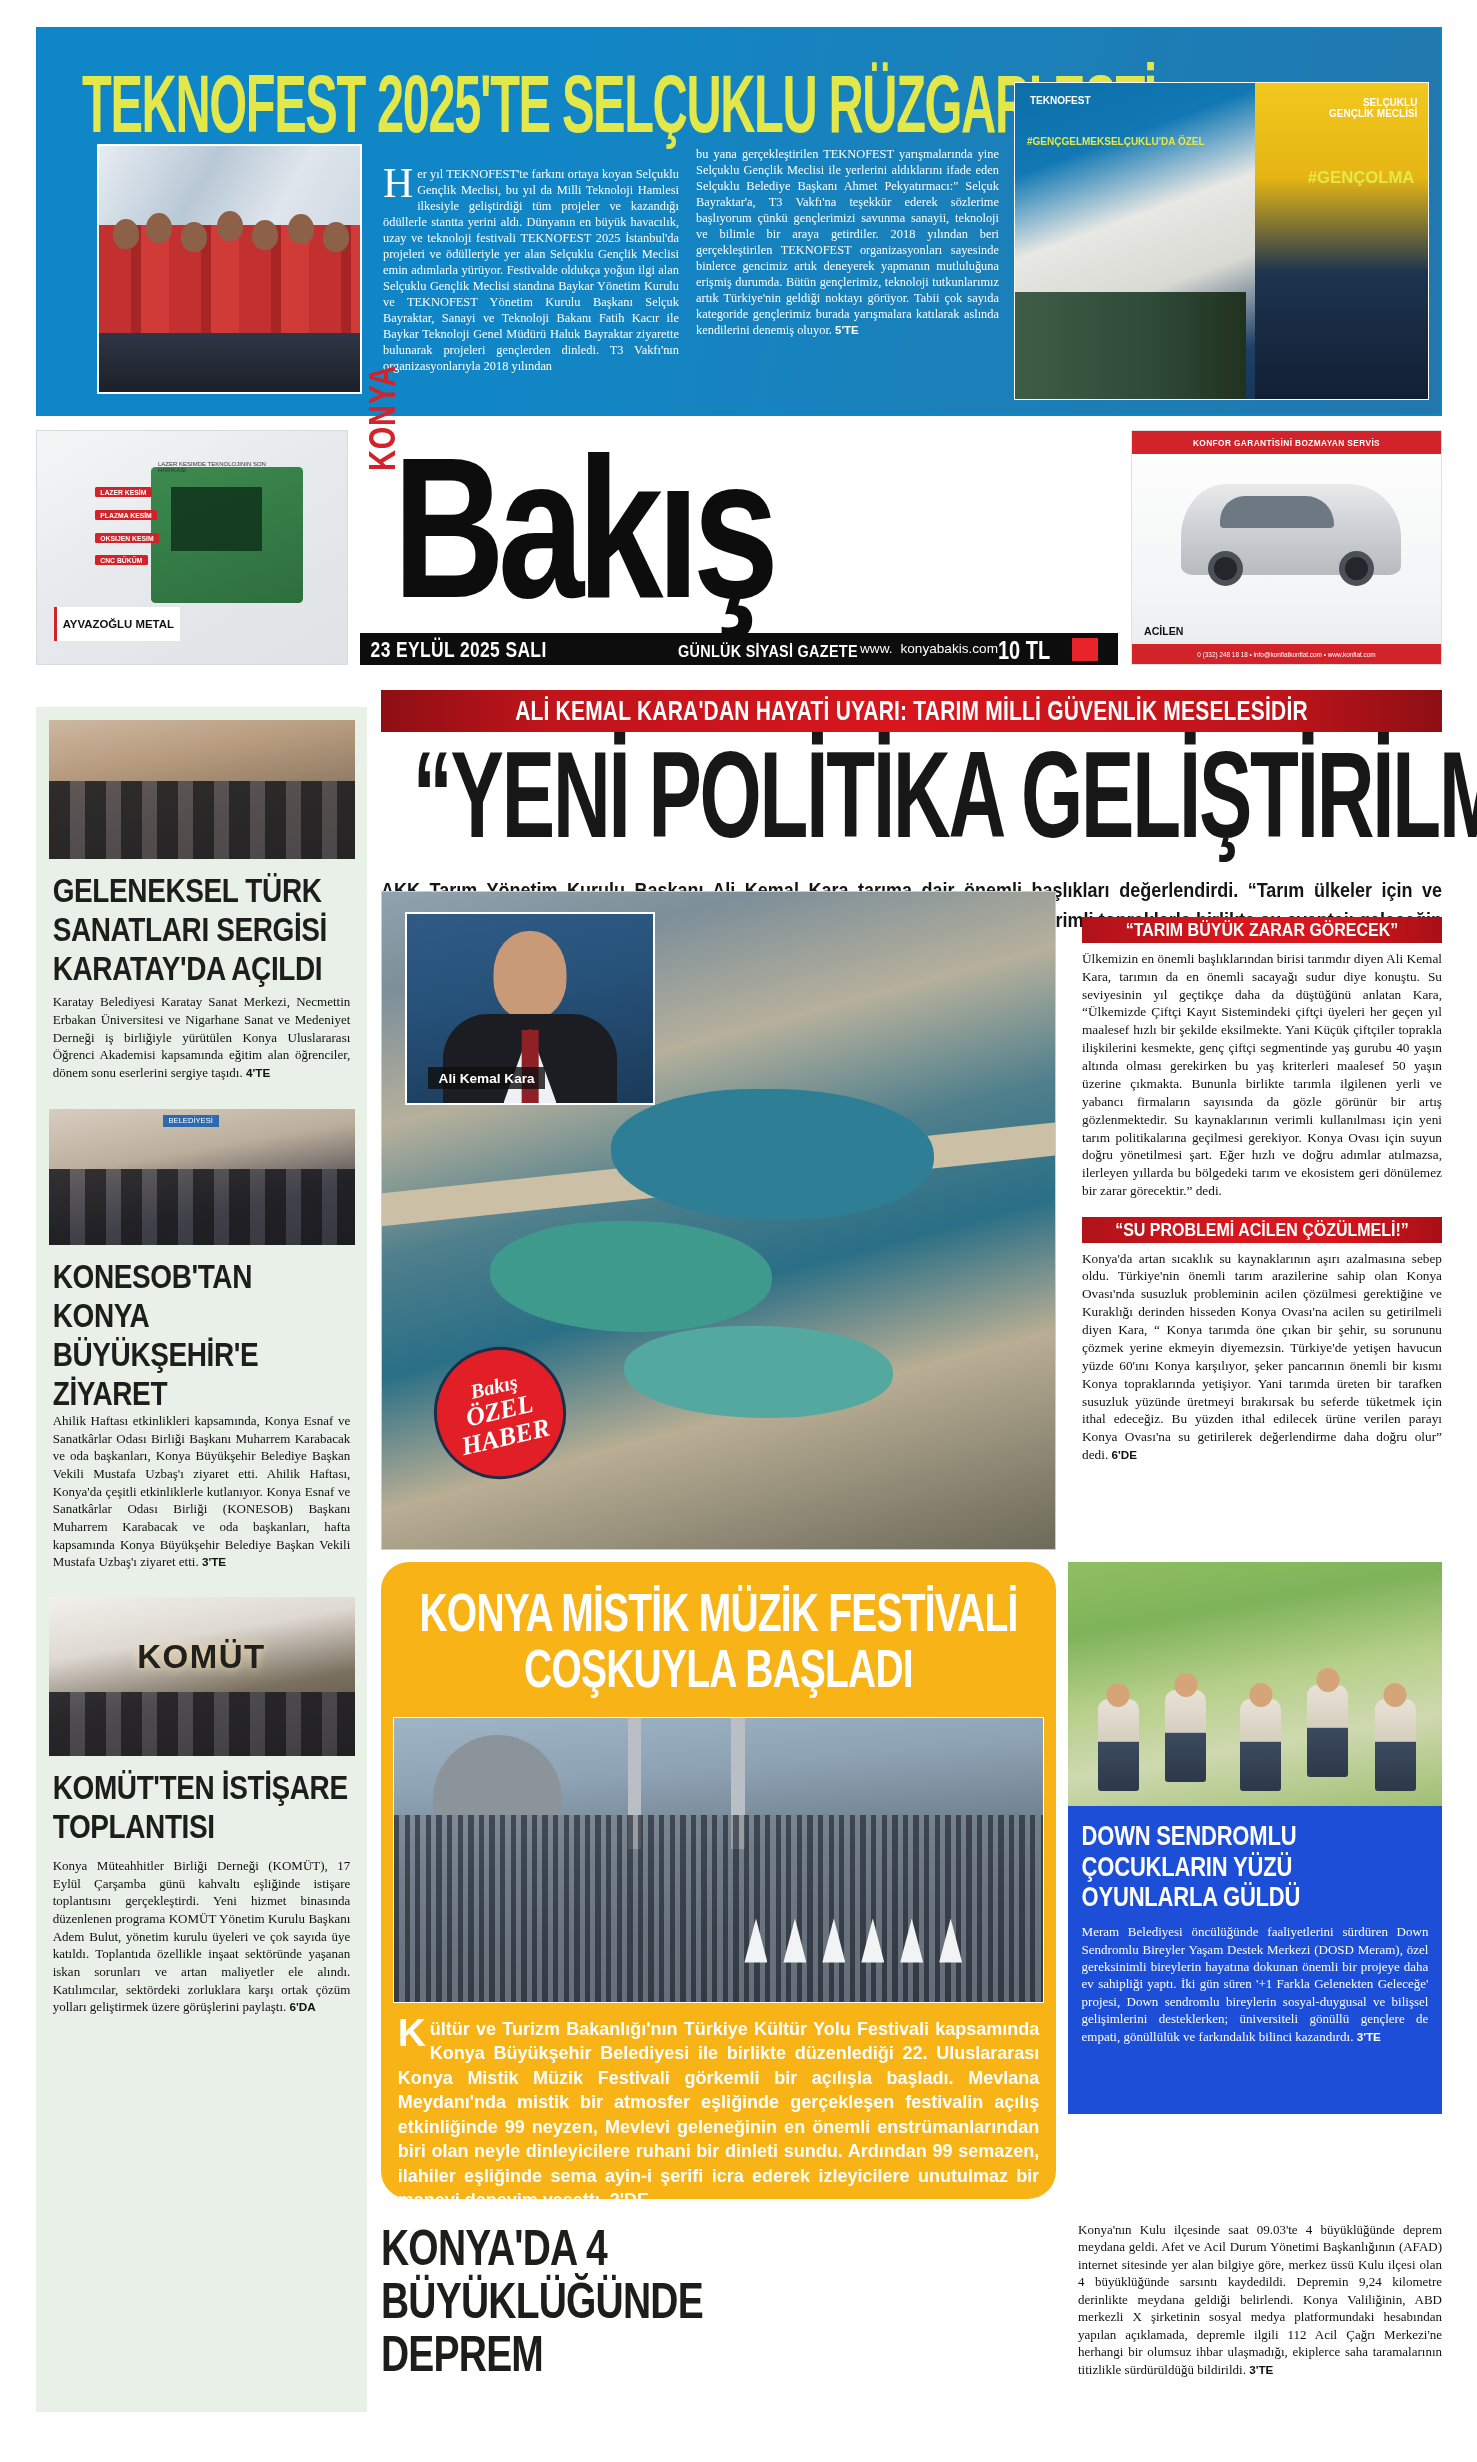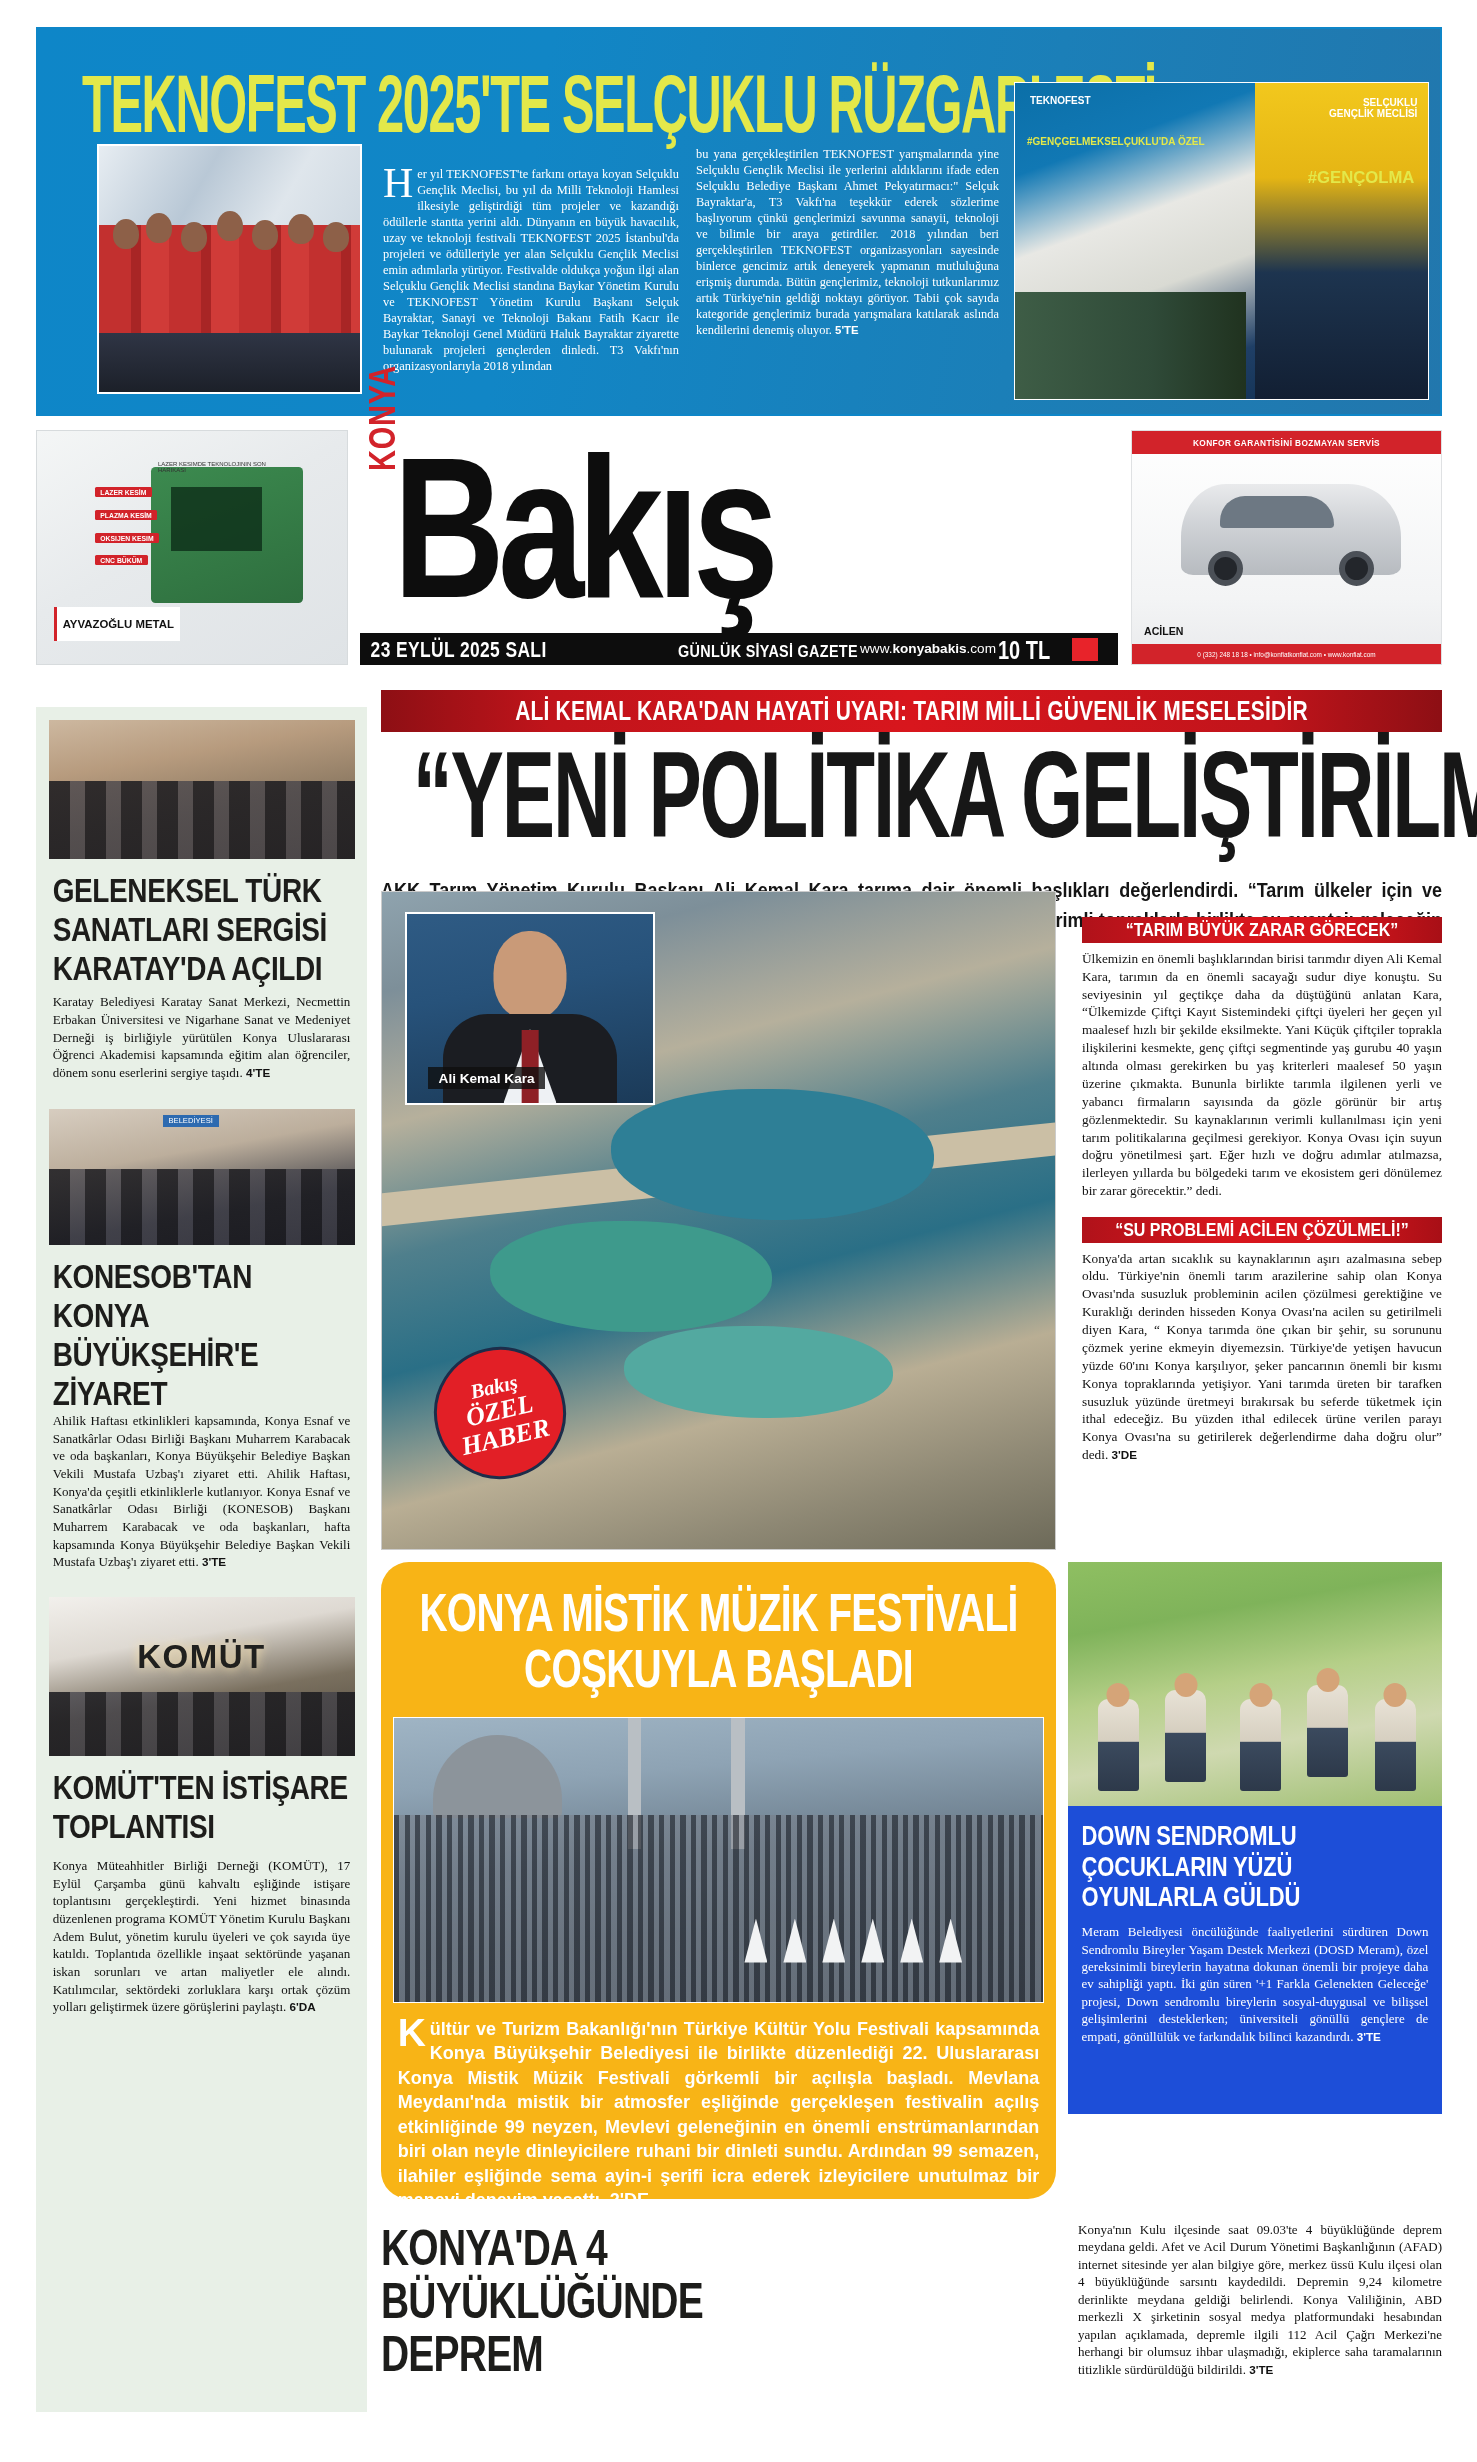--- a/index.html
+++ b/index.html
@@ -138,21 +138,21 @@
   }
   .mh-slogan {
     position:absolute; left:318px; top:7.6px; color:#fff;
     font-family:"Liberation Sans",sans-serif; font-weight:700; font-size:14.4px;
     transform: scaleY(1.2); transform-origin:left top; letter-spacing:0.3px;
   }
   .mh-site {
     position:absolute; left:500px; top:8.3px; color:#fff;
     font-family:"Liberation Sans",sans-serif; font-size:13.6px;
   }
-  .mh-site b { font-weight:700; }
+  .mh-site b { font-weight:400;margin-left:8px; }
   .mh-price {
     position:absolute; left:638px; top:3px; color:#fff;
     font-family:"Liberation Sans",sans-serif; font-weight:700; font-size:20px;
     transform: scaleY(1.25); transform-origin:left top;
   }
   .mh-redsq { position:absolute; left:712px; top:4.5px; width:26px; height:23px; background:#e8232a; }
   .mh-adright {
     position:absolute; right:0; top:0; width:311px; height:235px;
     background:linear-gradient(180deg,#ffffff 0%,#f3f4f5 72%,#e9eaec 100%);
     border:0.8px solid #dfe1e3; overflow:hidden;
@@ -538,21 +538,21 @@
         <div class="redbar">
             <span>“TARIM BÜYÜK ZARAR GÖRECEK”</span>
           </div>
         <div class="rt-body">Ülkemizin en önemli başlıklarından birisi tarımdır diyen Ali Kemal Kara,  tarımın da en önemli sacayağı sudur diye konuştu. Su seviyesinin yıl geçtikçe daha da düştüğünü anlatan Kara, “Ülkemizde Çiftçi Kayıt Sistemindeki çiftçi üyeleri her geçen yıl maalesef hızlı bir şekilde eksilmekte. Yani Küçük çiftçiler toprakla ilişkilerini kesmekte, genç çiftçi segmentinde yaş gurubu 40 yaşın altında olması gerekirken bu yaş kriterleri maalesef 50 yaşın üzerine çıkmakta. Bununla birlikte tarımla ilgilenen yerli ve yabancı firmaların sayısında da gözle görünür bir artış gözlenmektedir. Su kaynaklarının verimli kullanılması için yeni tarım politikalarına geçilmesi gerekiyor. Konya Ovası için suyun doğru yönetilmesi şart. Eğer hızlı ve doğru adımlar atılmazsa, ilerleyen yıllarda bu bölgedeki tarım ve ekosistem geri dönülemez bir zarar görecektir.” dedi.</div>
 
         <div class="redbar" style="margin-top:16.7px">
             <span>“SU PROBLEMİ ACİLEN ÇÖZÜLMELİ!”</span>
           </div>
         <div class="rt-body">
           <span>Konya'da artan sıcaklık su kaynaklarının aşırı azalmasına sebep oldu. Türkiye'nin önemli tarım arazilerine sahip olan Konya Ovası'nda susuzluk probleminin acilen çözülmesi gerektiğine ve Kuraklığı derinden hisseden Konya Ovası'na acilen su getirilmeli diyen Kara, “ Konya tarımda öne çıkan bir şehir, su sorununu çözmek yerine ekmeyin diyemezsin. Türkiye'de yetişen havucun yüzde 60'ını Konya karşılıyor, şeker pancarının önemli bir kısmı Konya topraklarında yetişiyor. Yani tarımda üreten bir tarafken susuzluk yüzünde üretmeyi bırakırsak bu seferde tüketmek için ithal edeceğiz. Bu yüzden ithal edilecek ürüne verilen parayı Konya Ovası'na su getirilerek değerlendirme daha doğru olur” dedi.</span>
-          <span class="ref">3'DE</span>
+          <span class="ref">6'DE</span>
         </div>
       </div>
     </div>
 
     <div class="festival">
       <div class="fest-title">
         <span>KONYA MİSTİK MÜZİK FESTİVALİ</span><br>
         <span>COŞKUYLA BAŞLADI</span>
       </div>
       <div class="fest-photo">

